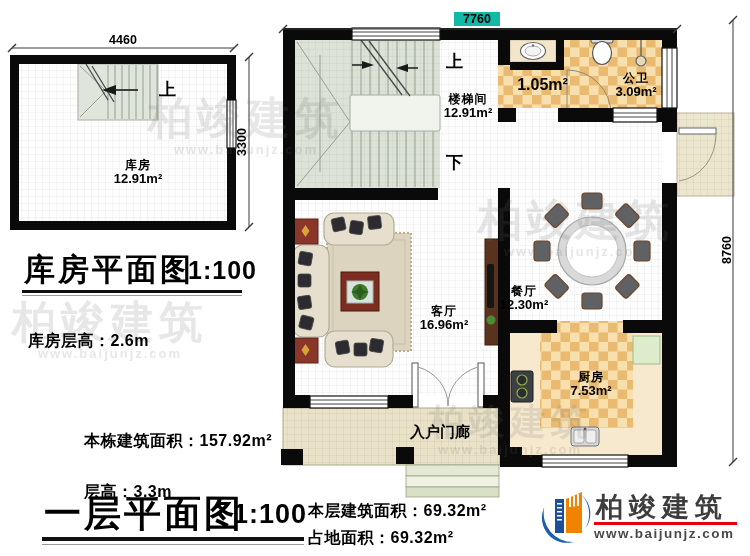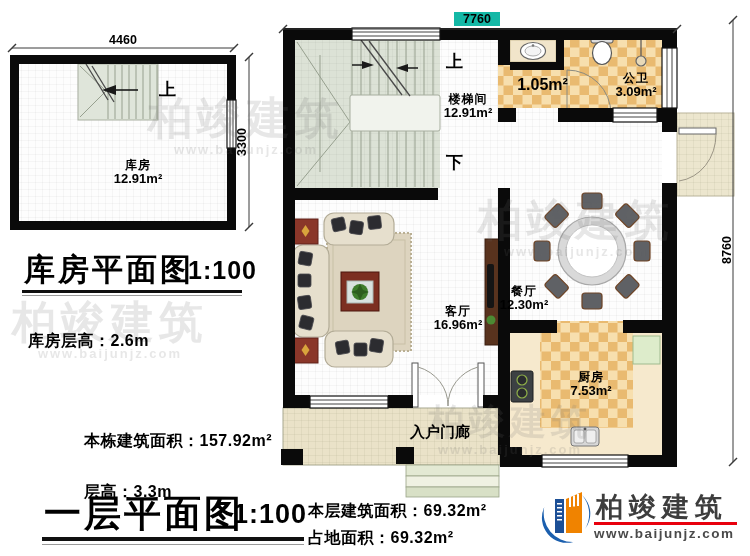--- a/index.html
+++ b/index.html
@@ -342,21 +342,21 @@
   <div class="rname">公卫</div>
   <div class="rarea">3.09m²</div>
 </div>
 <div class="lbl" style="left:531px;top:77px;">
   <div class="rarea" style="font-size:16px;padding-left:23px;">1.05m²</div>
 </div>
 <div class="lbl" style="left:524px;top:285px;">
   <div class="rname">餐厅</div>
   <div class="rarea">12.30m²</div>
 </div>
-<div class="lbl" style="left:444px;top:305px;margin-left:14px;">
+<div class="lbl" style="left:444px;top:305px;">
   <div class="rname">客厅</div>
   <div class="rarea">16.96m²</div>
 </div>
 <div class="lbl" style="left:591px;top:371px;">
   <div class="rname">厨房</div>
   <div class="rarea">7.53m²</div>
 </div>
 <div class="lbl porchlbl" style="left:440px;top:424px;">入户门廊</div>
 
 <div class="titlecn" style="left:24px;top:249px;font-size:31px;">库房平面图</div>

